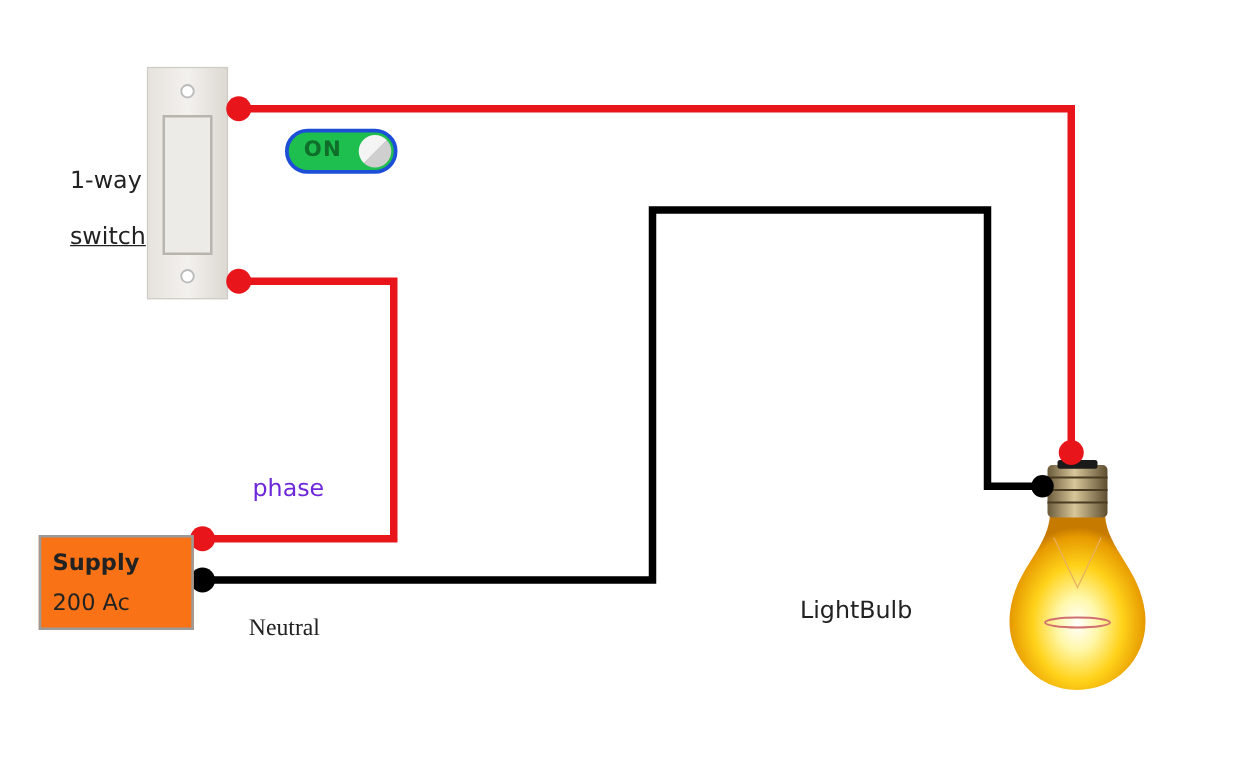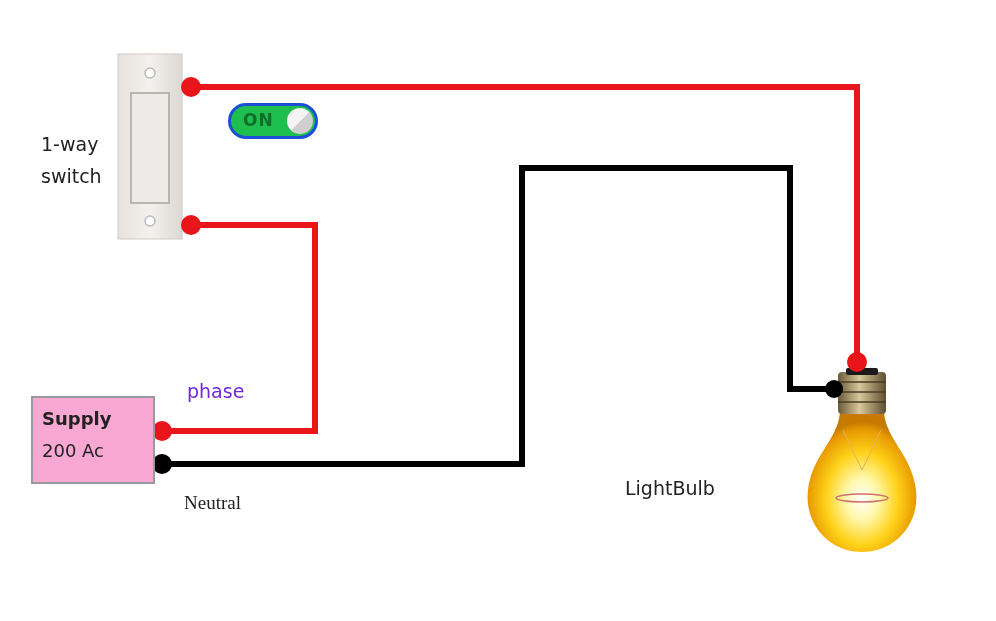--- a/index.html
+++ b/index.html
@@ -1,21 +1,21 @@
 <!DOCTYPE html>
 <html><head>
 <meta charset="utf-8">
 <style>
   html, body { margin: 0; padding: 0; background: #ffffff; }
   body { width: 996px; height: 621px; position: relative; overflow: hidden;
          font-family: "DejaVu Sans", sans-serif; }
   svg { position: absolute; left: 0; top: 0; }
-  .lbl { position: absolute; font-size: 19px; color: #222; line-height: 24px; white-space: nowrap; }
-  .supply-box { position: absolute; left: 31px; top: 396px; width: 124px; height: 88px;
-                border: 2px solid #9a9a9a; background: #f9a8d4; box-sizing: border-box; }
+  .lbl { position: absolute; font-size: 19px; color: #222; line-height: 24px; white-space: nowrap; margin-left: 15px; }
+  .supply-box { position: absolute; left: 31px; top: 428px; width: 124px; height: 76px;
+                border: 2px solid #9a9a9a; background: #f97316; box-sizing: border-box; }
   .supply-box .t1 { position: absolute; left: 9px; top: 10px; font-size: 18px; font-weight: bold; color: #222; }
   .supply-box .t2 { position: absolute; left: 9px; top: 42px; font-size: 18px; color: #222; }
   .toggle { position: absolute; left: 228px; top: 103px; width: 90px; height: 36px; border-radius: 18px;
             background: #1fbf4f; border: 3px solid #1d4ed8; box-sizing: border-box; }
   .toggle .txt { position: absolute; left: 12px; top: 4px; font-size: 17px; font-weight: bold; color: #0e6e2a; letter-spacing: 1px; }
   .toggle .knob { position: absolute; right: 2px; top: 2px; width: 26px; height: 26px; border-radius: 50%;
                   background: linear-gradient(135deg, #f4f4f4 50%, #cfcfcf 50%); }
 </style>
 </head>
 <body>
@@ -72,21 +72,21 @@
   <circle cx="857" cy="362" r="10" fill="#e8151b"></circle>
   <circle cx="834" cy="389" r="9" fill="#000"></circle>
 </svg>
 
 <div class="toggle">
   <span class="txt">ON</span>
   <span class="knob"></span>
 </div>
 
 <div class="lbl" style="left:41px; top:132px;">1-way</div>
-<div class="lbl" style="left:41px; top:164px;">switch</div>
+<div class="lbl" style="left:41px; top:177px;text-decoration:underline;">switch</div>
 <div class="lbl" style="left:187px; top:379px; color:#6d28d9;">phase</div>
 <div class="lbl" style="left:184px; top:491px;font-family:Liberation Serif, serif;">Neutral</div>
 <div class="lbl" style="left:625px; top:476px;text-align:right;">LightBulb</div>
 
 <div class="supply-box">
   <span class="t1">Supply</span>
   <span class="t2">200 Ac</span>
 </div>
 
 </body></html>

